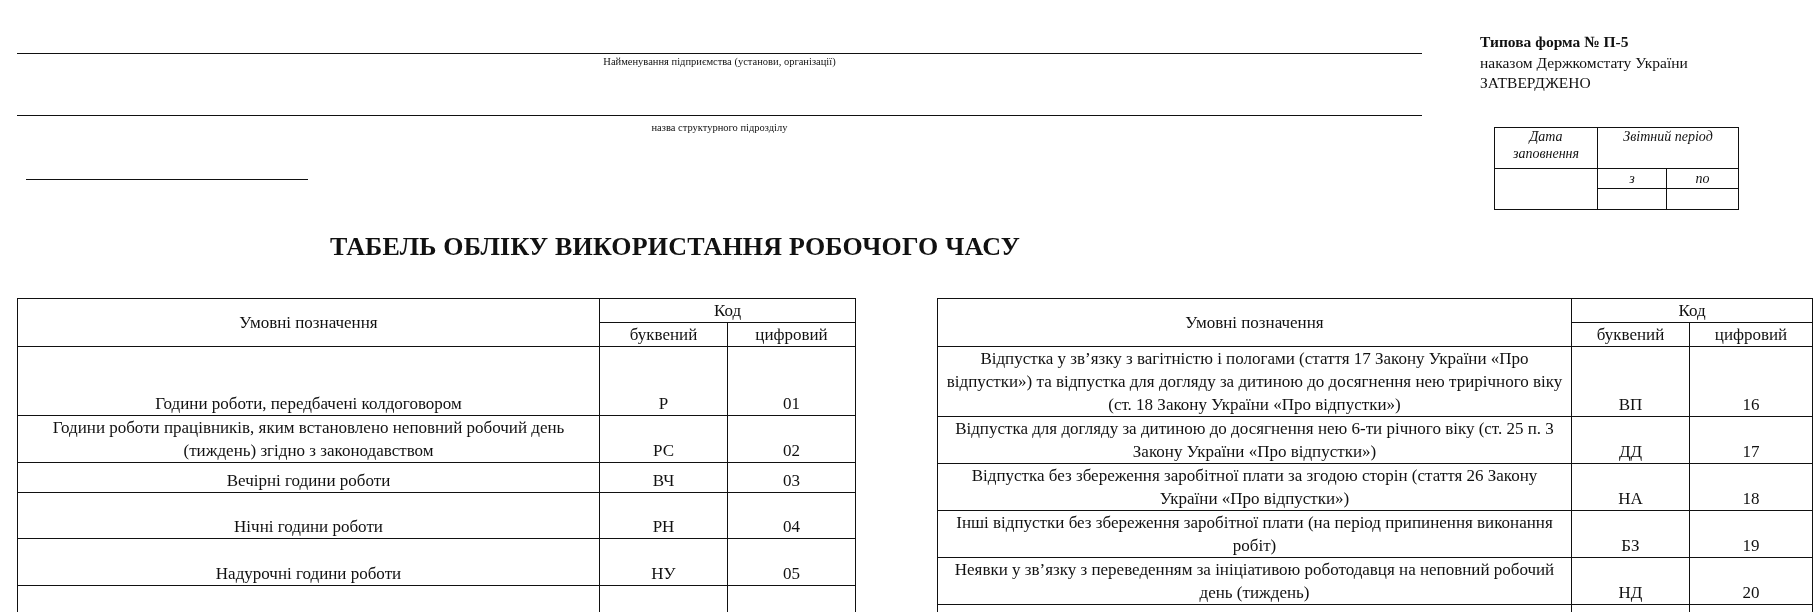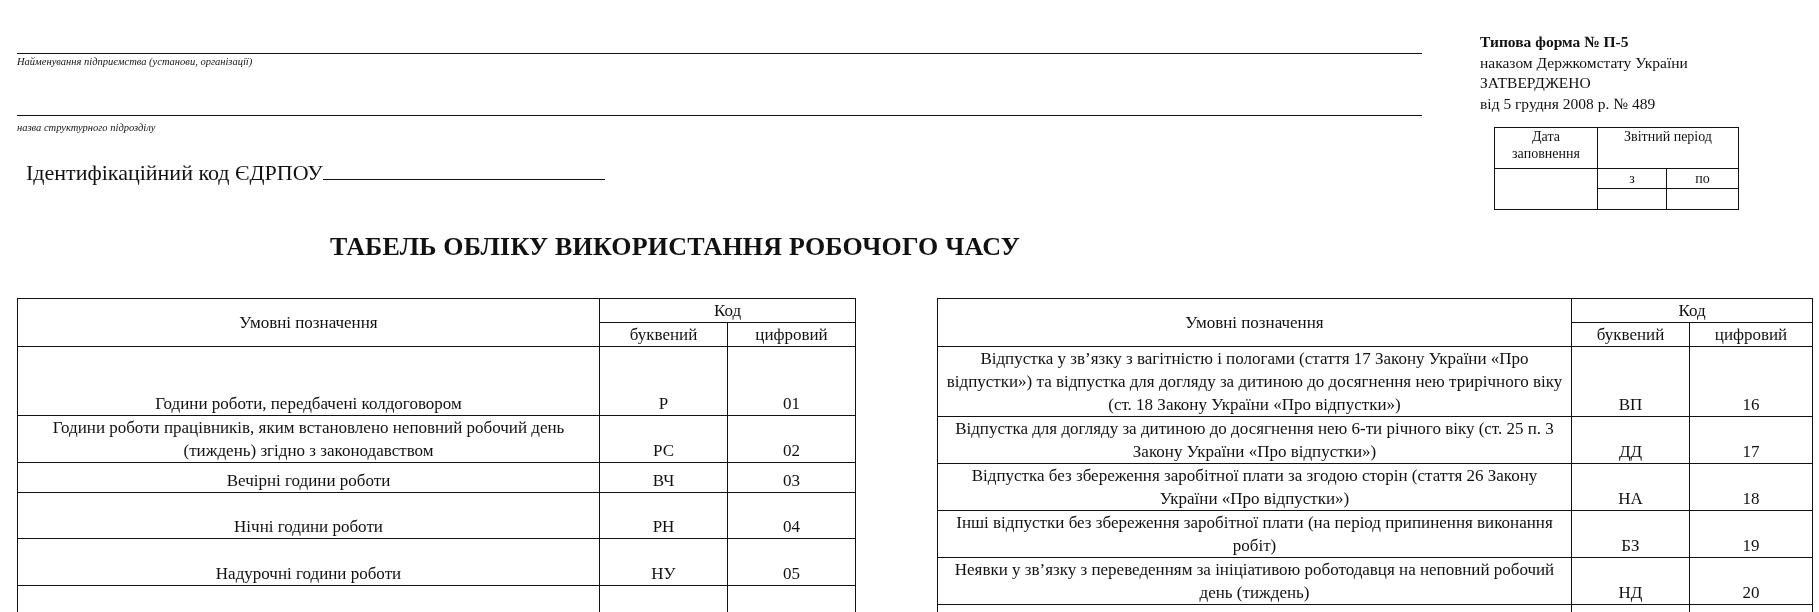--- a/index.html
+++ b/index.html
@@ -1,53 +1,52 @@
 <!DOCTYPE html>
 <html><head>
 <meta charset="utf-8">
 <style>
   html, body { margin:0; padding:0; background:#ffffff; }
   body { width:1819px; height:612px; position:relative; overflow:hidden;
          font-family:"Liberation Serif", "DejaVu Serif", serif; color:#111; }
   .abs { position:absolute; }
   .hline { position:absolute; height:0; border-top:1.5px solid #111; }
-  .caption { position:absolute; font-size:10.5px; text-align:left; white-space:nowrap;font-style:italic; }
+  .caption { position:absolute; font-size:10.5px; text-align:center; white-space:nowrap; }
   .edrpou { left:26px; top:160px; font-size:22px; white-space:nowrap; }
   .edrpou .fill { display:inline-block; width:282px; border-bottom:1.5px solid #111; height:18px; vertical-align:baseline; }
   .title { left:0; width:1350px; top:232px; text-align:center; font-weight:bold; font-size:26px; letter-spacing:0.2px; }
   .formhdr { left:1480px; width:290px; top:32px; text-align:left; font-size:15.5px; line-height:20.5px; }
   .formhdr .b { font-weight:bold; }
-  table.small { position:absolute; left:1494px; top:127px; border-collapse:collapse; font-size:14px; }
+  table.small { position:absolute; left:1494px; top:127px; border-collapse:collapse; font-size:14px;font-style:italic; }
   table.small td { border:1px solid #111; text-align:center; padding:0; line-height:17px; }
   table.codes { position:absolute; border-collapse:collapse; font-size:17px; table-layout:fixed; }
   table.codes td, table.codes th { border:1.5px solid #111; padding:0 8px 0 8px; font-weight:normal; }
   table.codes th { text-align:center; line-height:21px; }
   table.codes td.desc { text-align:center; vertical-align:bottom; line-height:23px; padding-bottom:0; }
   table.codes td.c { text-align:center; vertical-align:bottom; line-height:23px; }
   #left-table { left:17px; top:298px; width:838px; }
   #right-table { left:937px; top:298px; width:875px; }
 </style>
 </head>
 <body>
 
 <div class="hline" style="left:17px; top:53px; width:1405px;"></div>
 <div class="caption" style="left:17px; width:1405px; top:56px;">Найменування підприємства (установи, організації)</div>
 
 <div class="hline" style="left:17px; top:115px; width:1405px;"></div>
 <div class="caption" style="left:17px; width:1405px; top:122px;">назва структурного підрозділу</div>
 
 <div class="abs edrpou">
-  <span>Ідентифікаційний код ЄДРПОУ</span><span class="fill"></span>
+  <span class="fill"></span>
 </div>
 
 <div class="abs formhdr">
   <div class="b">Типова форма № П-5</div>
   <div>наказом Держкомстату України</div>
   <div>ЗАТВЕРДЖЕНО</div>
-  <div>від 5 грудня 2008 р. № 489</div>
 </div>
 
 <table class="small">
   <tbody>
       <tr>
     <td rowspan="2" style="width:102px; height:40px; vertical-align:top;">
       <div>Дата</div>
       <div>заповнення</div>
     </td>
     <td colspan="2" style="height:40px; vertical-align:top;">Звітний період</td>

